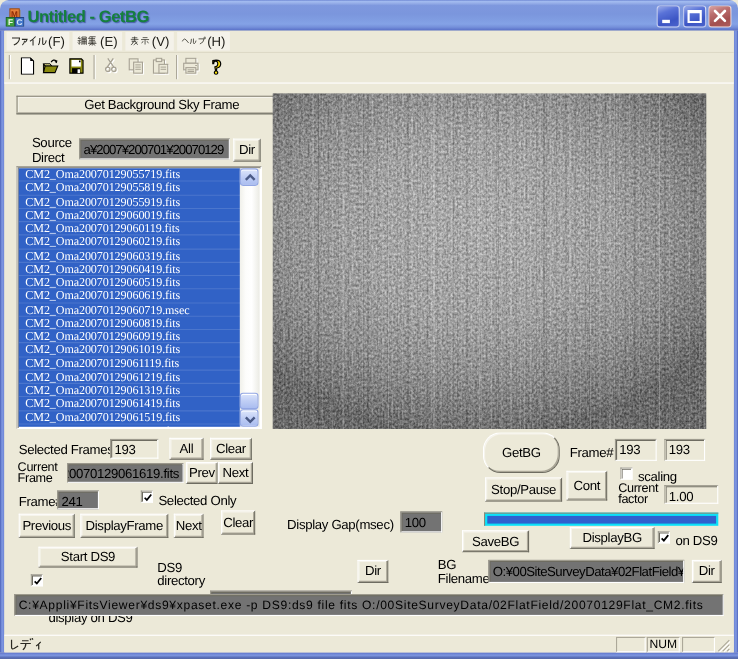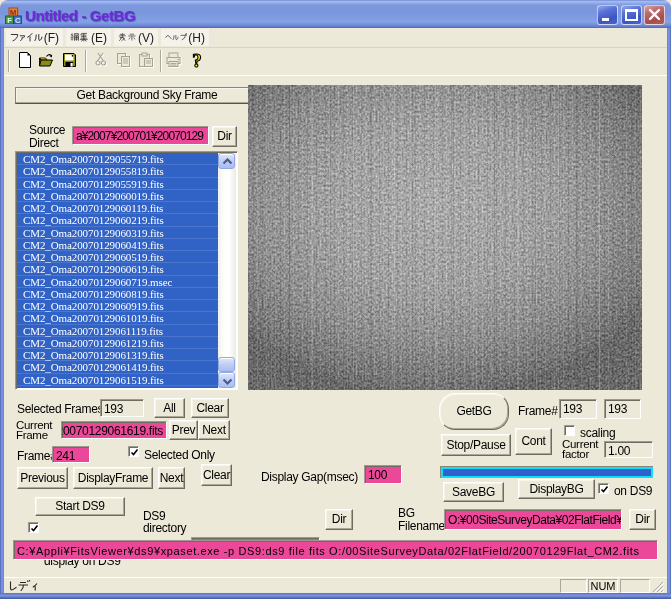--- a/index.html
+++ b/index.html
@@ -15,21 +15,21 @@
 #edge-l { position:absolute; left:0; top:28px; width:4px; height:565px;
   background:linear-gradient(90deg,#4c61b8,#8099e2 45%,#6b82d4); }
 #edge-r { position:absolute; right:0; top:28px; width:4px; height:565px;
   background:linear-gradient(90deg,#6b82d4,#8099e2 55%,#4c61b8); }
 #edge-b { position:absolute; left:0; top:593px; width:671px; height:6px;
   background:linear-gradient(180deg,#5a70c8,#7e96e0 45%,#42569f); }
 #client { position:absolute; left:4px; top:28px; width:663px; height:565px; background:#ece9d8; }
 
 
 #title-ico { position:absolute; left:5px; top:7px; width:17px; height:17px; }
-#title-txt { position:absolute; left:25px; top:7px; font-size:15px; line-height:17px; font-weight:bold; color:#6d28d9;
+#title-txt { position:absolute; left:25px; top:7px; font-size:15px; line-height:17px; font-weight:bold; color:#15803d;
   letter-spacing:-0.4px; text-shadow:1px 1px 1px rgba(20,40,110,0.55); }
 .capbtn { position:absolute; top:5px; width:21px; height:20px; border-radius:3px;
   border:1px solid rgba(255,255,255,0.65); }
 #btn-min { left:597px; background:linear-gradient(160deg,#98aae8 0%,#5a73d8 30%,#3c55c4 70%,#4c64cc 100%); }
 #btn-max { left:621px; background:linear-gradient(160deg,#98aae8 0%,#5a73d8 30%,#3c55c4 70%,#4c64cc 100%); }
 #btn-cls { left:644px; background:linear-gradient(160deg,#d9a3a3 0%,#bc6f6f 30%,#a34f4f 70%,#ad5d5d 100%); }
 
 
 #menubar { position:absolute; left:4px; top:28px; width:663px; height:19px; background:#ece9d8; }
 .mitem { position:absolute; top:1px; height:17px; background:#f4f2ea; display:flex; align-items:center; padding:0 4px; }
@@ -37,21 +37,21 @@
 .mitem span { font-size:12px; color:#1c1b16; margin-left:1px; }
 #toolbar { position:absolute; left:4px; top:47px; width:663px; height:29px; background:#ece9d8;
   border-bottom:1px solid #fff; box-shadow:0 1px 0 #d8d4c0 inset; }
 .tsep { position:absolute; top:3px; width:2px; height:22px; border-left:1px solid #aca899; border-right:1px solid #fff; }
 .tico { position:absolute; top:5px; width:16px; height:16px; }
 
 
 .btn { position:absolute; background:#ece9d8; border:1px solid; border-color:#ffffff #6e6c61 #6e6c61 #ffffff;
   box-shadow:inset -1px -1px 0 #aca899, inset 1px 1px 0 #f6f4ec;
   font-size:12px; text-align:center; color:#000; line-height:17px; letter-spacing:-0.3px; }
-.field { position:absolute; background:#ec4899; border:1px solid; border-color:#9e9b8e #fff #fff #9e9b8e;
+.field { position:absolute; background:#737373; border:1px solid; border-color:#9e9b8e #fff #fff #9e9b8e;
   box-shadow:inset 1px 1px 0 #6e6c61;
   font-size:12px; color:#000; padding:2px 3px 0 3px; white-space:nowrap; overflow:hidden; letter-spacing:-0.3px; }
 .gray { background:#ece9d8; }
 .lbl { position:absolute; font-size:12px; color:#000; white-space:nowrap; letter-spacing:-0.3px; }
 .cb { position:absolute; width:11px; height:11px; background:#fff; border:1px solid; border-color:#9e9b8e #fff #fff #9e9b8e;
   box-shadow:inset 1px 1px 0 #6e6c61; }
 .cb svg { position:absolute; left:1px; top:1px; }
 
 
 #list { position:absolute; left:15px; top:151px; width:223px; height:239px; background:#fff;
@@ -316,21 +316,21 @@
   <div class="field gray" style="left:604px;top:399px;width:37px;height:20px;">193</div>
   <div class="btn" style="left:441px;top:434px;width:70px;height:22px;line-height:20px;">Stop/Pause</div>
   <div class="btn" style="left:515px;top:428px;width:37px;height:27px;line-height:25px;">Cont</div>
   <div class="cb" style="left:564px;top:425px;"></div>
   <div class="lbl" style="left:580px;top:426px;">scaling</div>
   <div class="lbl" style="left:562px;top:439px;line-height:10px;font-size:11.5px;">Current<br>factor</div>
   <div class="field gray" style="left:604px;top:441px;width:49px;height:17px;">1.00</div>
   <div id="prog">
       <div></div>
     </div>
-  <div class="btn" style="left:443px;top:482px;width:61px;height:20px;line-height:18px;">SaveBG</div>
+  <div class="btn" style="left:420px;top:482px;width:61px;height:20px;line-height:18px;">SaveBG</div>
   <div class="btn" style="left:518px;top:479px;width:77px;height:20px;line-height:18px;">DisplayBG</div>
   <div class="cb" style="left:598px;top:483px;">
       <svg width="9" height="9" viewBox="0 0 9 9">
         <path d="M1.5 4.5 L3.5 6.5 L7.5 1.5" fill="none" stroke="#000" stroke-width="1.6"></path>
       </svg>
     </div>
   <div class="lbl" style="left:614px;top:484px;">on DS9</div>
 
   <div class="btn" style="left:35px;top:497px;width:90px;height:19px;line-height:17px;">Start DS9</div>
   <div class="cb" style="left:28px;top:522px;">

